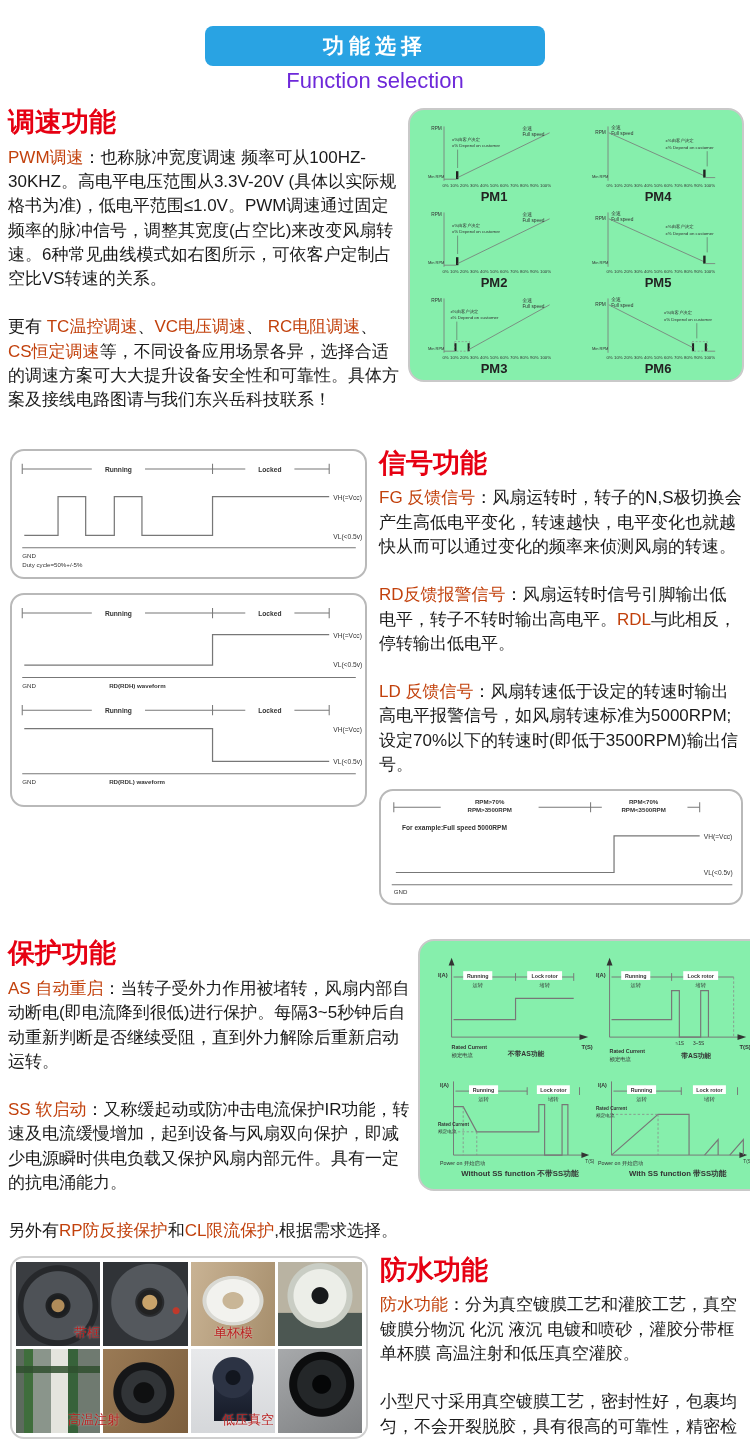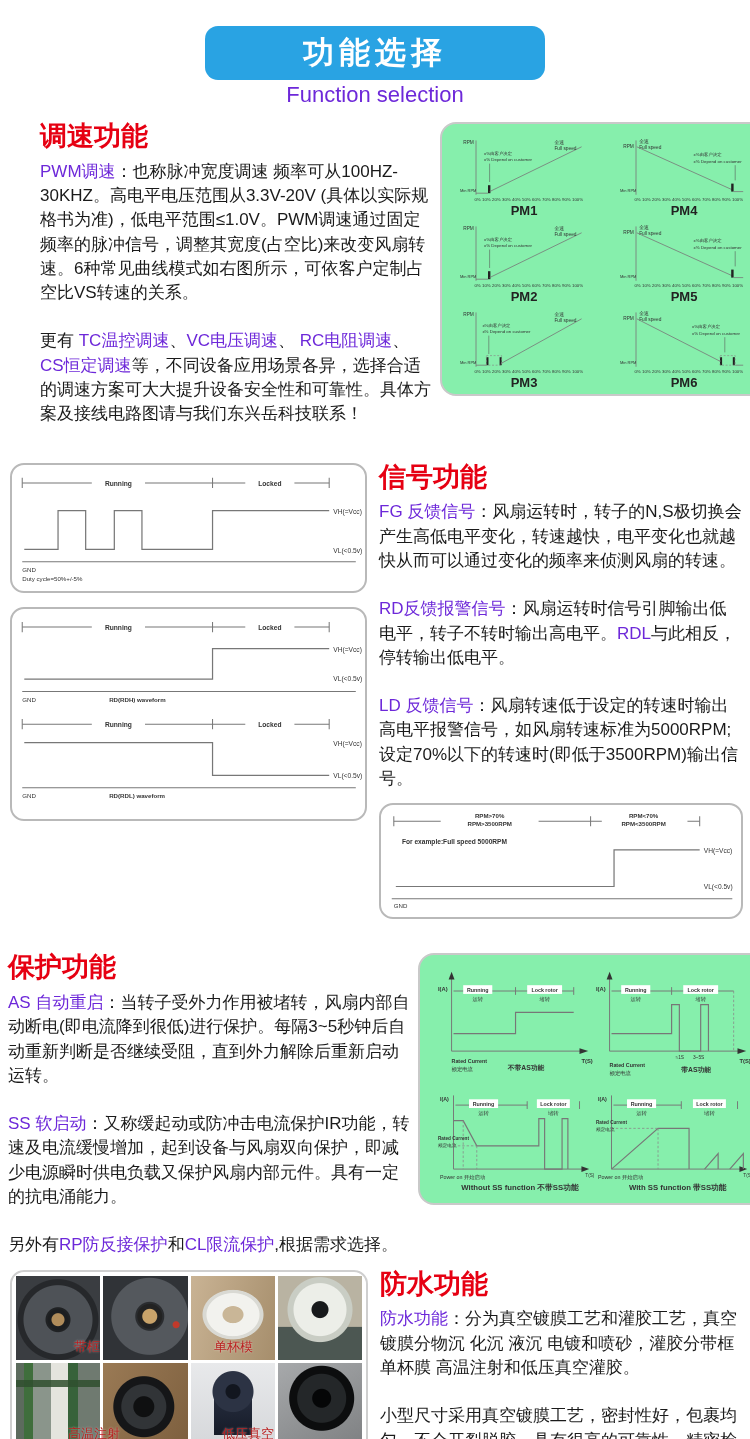--- a/index.html
+++ b/index.html
@@ -1,28 +1,28 @@
 <!DOCTYPE html>
 <html><head>
 <meta charset="utf-8">
 <style>
   html,body{margin:0;padding:0;background:#fff;}
   body{width:750px;min-height:1439px;font-family:"Liberation Sans",sans-serif;color:#1a1a1a;}
-  .badge{width:340px;margin:26px auto 0;background:#29a3e3;border-radius:13px;color:#fff;
-         font-size:31px;font-weight:bold;text-align:center;padding:6px 0;letter-spacing:5px;}
+  .badge{width:340px;margin:26px auto 0;background:#29a3e3;border-radius:8px;color:#fff;
+         font-size:21px;font-weight:bold;text-align:center;padding:6px 0;letter-spacing:5px;}
   .hdr-sub{text-align:center;color:#6d28d9;font-size:22px;margin-top:2px;font-weight:500;}
   .sec{display:flex;align-items:flex-start;}
-  .sec1{padding:14px 6px 0 8px;gap:8px;margin-left:32px;}
+  .sec1{padding:14px 6px 0 8px;gap:8px;}
   .sec2{padding:36px 4px 0 10px;gap:12px;}
   .sec3{padding:34px 4px 0 8px;gap:6px;}
   .sec4{padding:12px 4px 0 10px;gap:12px;}
   h2.red{color:#e60012;font-size:27px;line-height:1.1;margin:0 0 8px;font-weight:bold;}
   p,.para{font-size:17px;line-height:1.43;margin:0;}
   .gap{margin-top:24px;}
-  .blue{color:#6d28d9;}
+  .blue{color:#c2410c;}
   .coltext{flex:0 0 392px;}
   .coltext2{flex:0 0 364px;}
   
   .panel{background:#86efac;border:2px solid #c9c9c9;border-radius:16px;}
   .pm-panel{flex:1;padding:10px 2px 4px;display:grid;grid-template-columns:1fr 1fr;row-gap:2px;}
   .pm-cell{text-align:center;}
   .pm-name{font-size:13px;font-weight:bold;color:#222;margin-top:-3px;}
   .wavebox{border:2px solid #b9b9b9;border-radius:14px;padding:4px 0;background:#fff;}
   .wcol{flex:0 0 357px;}
   

